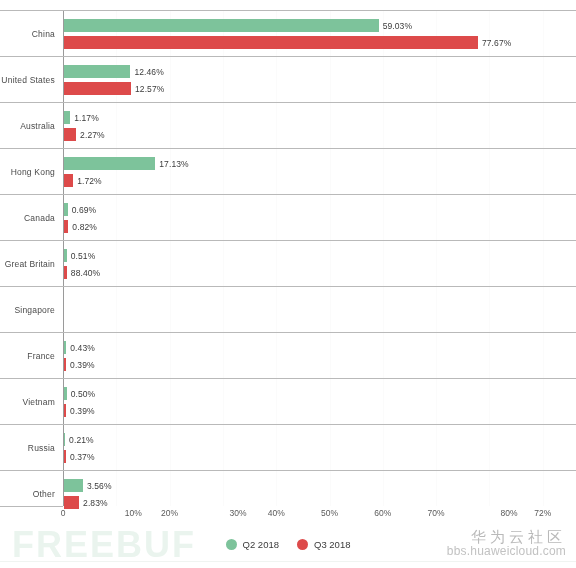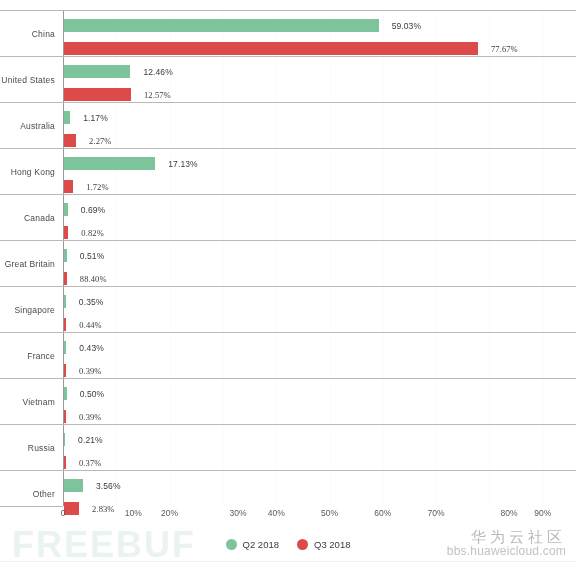--- a/index.html
+++ b/index.html
@@ -99,31 +99,31 @@
     right: 0;
   }
   .bar-wrap {
     position: absolute;
     left: 0;
     height: 13px;
     display: flex;
     align-items: center;
   }
   .bar-wrap.q2 { top: 8px; }
-  .bar-wrap.q3 { top: 31px; font-family: Liberation Serif, serif; }
+  .bar-wrap.q3 { top: 25px; }
   .bar {
     height: 13px;
     min-width: 0px;
   }
   .bar.q2 { background: #7dc39b; }
   .bar.q3 { background: #dd4a4a; }
   .bar-value {
     font-size: 8.5px;
     color: #3b3b3b;
-    margin-left: 13px;
+    margin-left: 4px;
     white-space: nowrap;
     letter-spacing: 0.1px;
   }
 
   
   .xaxis {
     position: absolute;
     left: 0;
     top: 506px;
     width: 576px;
@@ -306,30 +306,20 @@
               <span class="bar-value">0.51%</span>
             </div>
             <div class="bar-wrap q3">
               <div class="bar q3" style="width: 2.8249px;"></div>
               <span class="bar-value">88.40%</span>
             </div>
           </div>
         </div>
         <div class="row">
           <div class="cat-label">Singapore</div>
-          <div class="bars">
-            <div class="bar-wrap q2">
-              <div class="bar q2" style="width: 1.8655px;"></div>
-              <span class="bar-value">0.35%</span>
-            </div>
-            <div class="bar-wrap q3">
-              <div class="bar q3" style="width: 2.3452px;"></div>
-              <span class="bar-value">0.44%</span>
-            </div>
-          </div>
         </div>
         <div class="row">
           <div class="cat-label">France</div>
           <div class="bars">
             <div class="bar-wrap q2">
               <div class="bar q2" style="width: 2.2919px;"></div>
               <span class="bar-value">0.43%</span>
             </div>
             <div class="bar-wrap q3">
               <div class="bar q3" style="width: 2.0787px;"></div>
@@ -384,21 +374,21 @@
   <div class="xaxis" id="xaxis">
       <span class="xtick" style="left: 63px;">0</span>
       <span class="xtick" style="left: 116.3px; margin-left: 17px;">10%</span>
       <span class="xtick" style="left: 169.6px;">20%</span>
       <span class="xtick" style="left: 238px;">30%</span>
       <span class="xtick" style="left: 276.2px; text-align: right;">40%</span>
       <span class="xtick" style="left: 329.5px;">50%</span>
       <span class="xtick" style="left: 382.8px;">60%</span>
       <span class="xtick" style="left: 436.1px;">70%</span>
       <span class="xtick" style="left: 509px;">80%</span>
-      <span class="xtick" style="left: 542.7px;">90%</span>
+      <span class="xtick" style="left: 542.7px;">72%</span>
     </div>
 
   <div class="legend" id="legend">
       <div class="legend-item">
         <span class="legend-dot q2"></span>
         <span class="legend-label">Q2 2018</span>
       </div>
       <div class="legend-item">
         <span class="legend-dot q3"></span>
         <span class="legend-label">Q3 2018</span>

